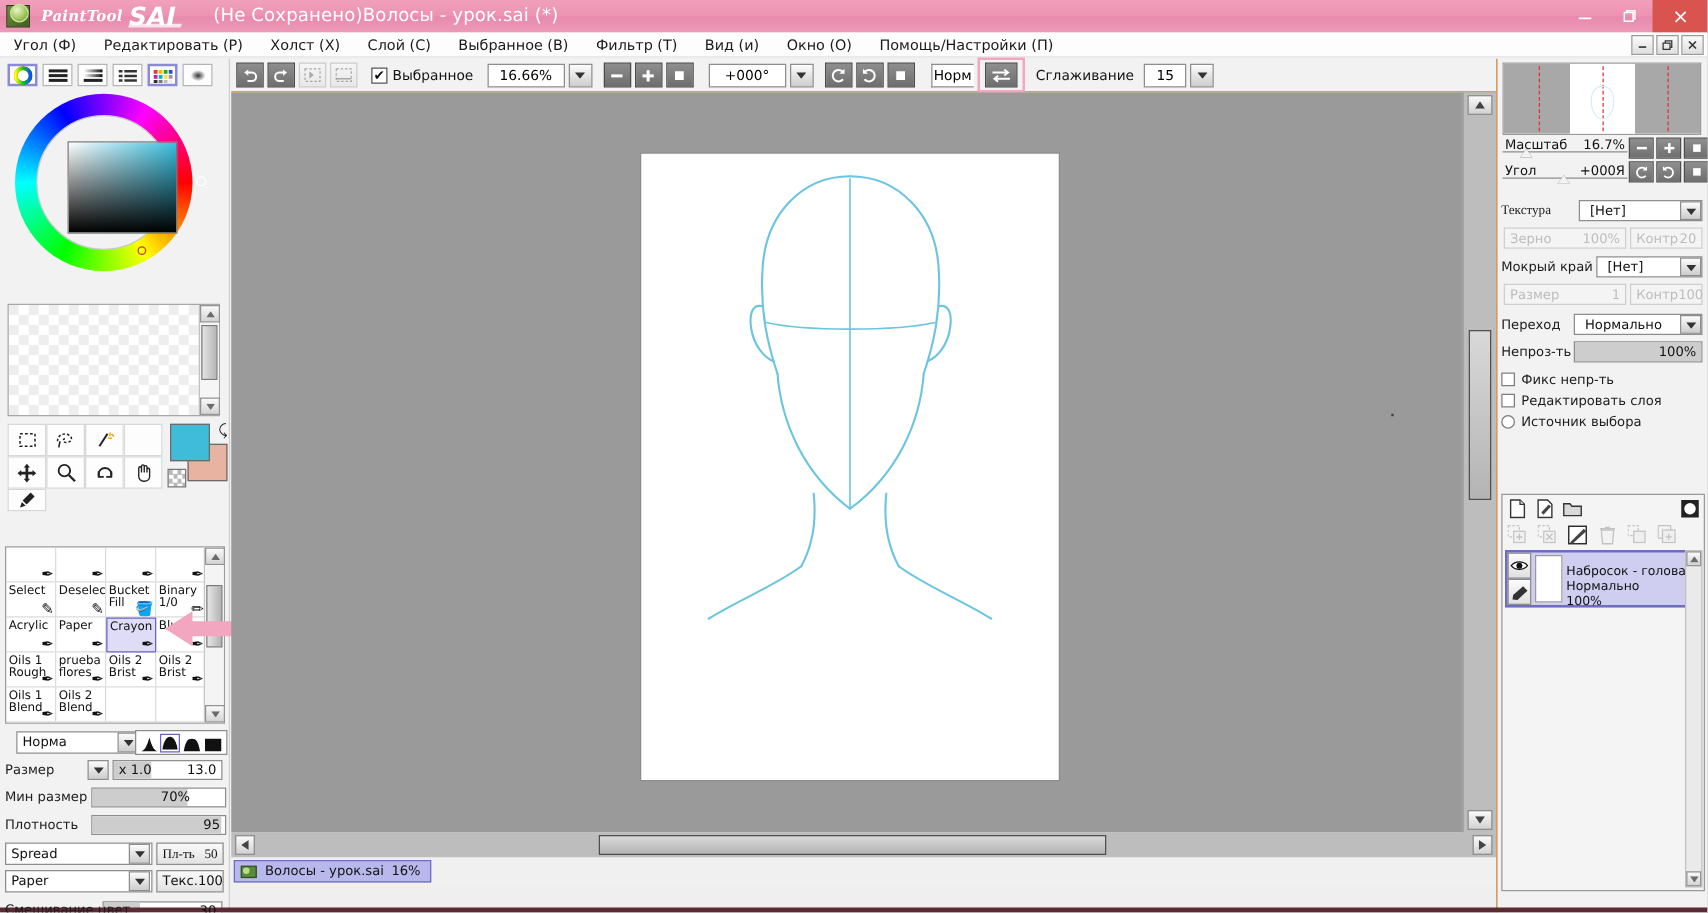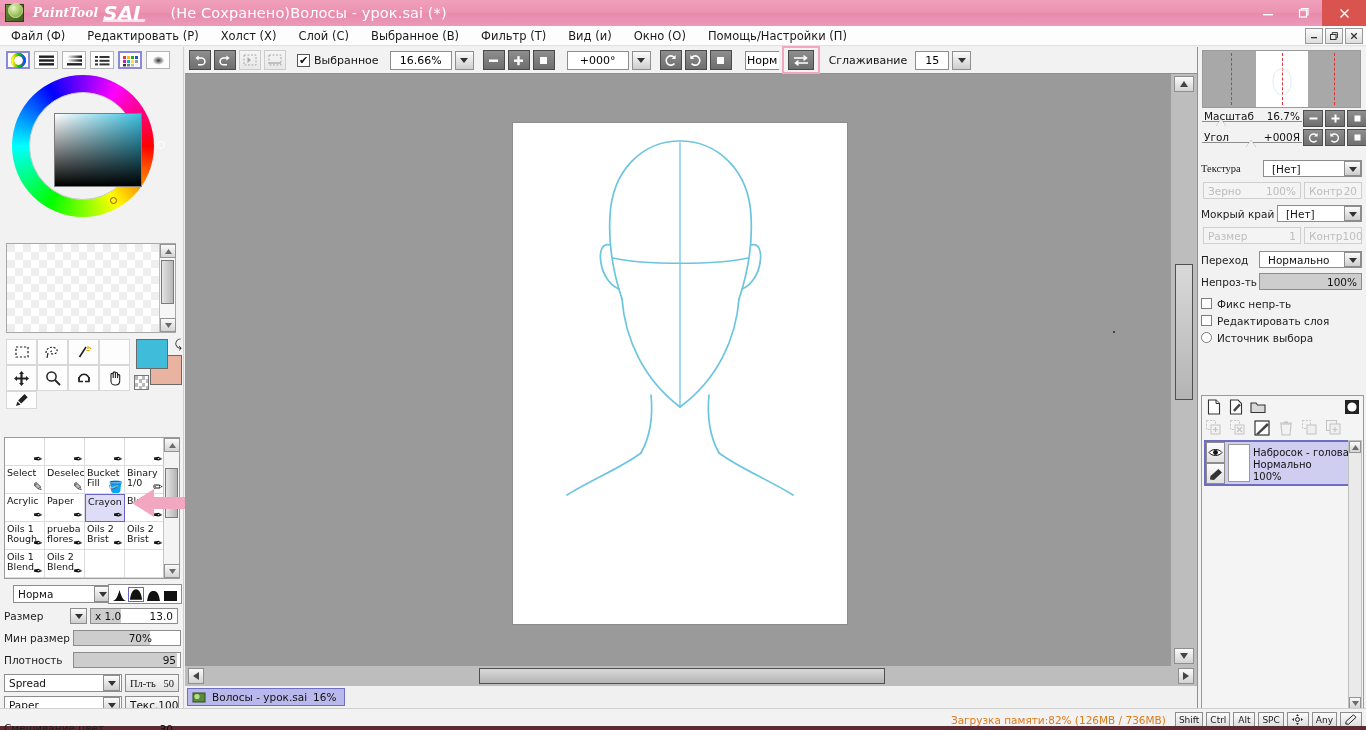--- a/index.html
+++ b/index.html
@@ -315,21 +315,21 @@
   .layer-item {
     margin: 2px; height: 46px; border: 2px solid #6f6dc0; background: #cfcdf0;
     display: flex; align-items: stretch;
   }
   .li-btns { width: 19px; display: flex; flex-direction: column; }
   .li-btn {
     flex: 1; border: 1px solid #8d8d8d; background: linear-gradient(180deg,#fcfcfc,#e0e0e0);
     display: flex; align-items: center; justify-content: center; font-size: 10px;
   }
   .li-thumb { width: 22px; margin: 2px 3px; background: #ffffff; border: 1px solid #9a9a9a; }
-  .li-text { flex: 1; font-size: 10px; color: #111; line-height: 12px; padding-top: 5px; }
+  .li-text { flex: 1; font-size: 10px; color: #111; line-height: 12px; padding-top: 10px; }
   .lp-scroll {
     position: absolute; right: 1px; top: 44px; width: 14px; height: 270px; background: #eaeaea;
     border: 1px solid #c0c0c0;
   }
 
   .statusbar {
     position: absolute; left: 0; top: 708px; width: 1366px; height: 22px;
     background: #f2f2f2; border-top: 1px solid #d0d0d0;
     display: flex; align-items: center; justify-content: flex-end; gap: 3px; padding-right: 4px;
   }
@@ -370,21 +370,21 @@
       </div>
       <div class="wbtn close">
         <svg width="13" height="13" viewBox="0 0 13 13">
             <path d="M2.5 2.5 L10.5 10.5 M10.5 2.5 L2.5 10.5" stroke="#fff" stroke-width="1.4"></path>
           </svg>
       </div>
     </div>
   </div>
 
   <div class="menubar">
-    <span class="menu-item">Файл (Ф)</span>
+    <span class="menu-item">Угол (Ф)</span>
     <span class="menu-item">Редактировать (Р)</span>
     <span class="menu-item">Холст (X)</span>
     <span class="menu-item">Слой (C)</span>
     <span class="menu-item">Выбранное (B)</span>
     <span class="menu-item">Фильтр (Т)</span>
     <span class="menu-item">Вид (и)</span>
     <span class="menu-item">Окно (О)</span>
     <span class="menu-item">Помощь/Настройки (П)</span>
     <div class="mdi-btns">
       <div class="mdi-btn">
@@ -1176,34 +1176,15 @@
         </div>
         <div class="sp-arrow" style="position:absolute;bottom:0;left:0;width:12px;height:12px;">
           <svg width="7" height="5" viewBox="0 0 7 5">
               <path d="M3.5 5 L0 0 L7 0 Z" fill="#6b6b6b"></path>
             </svg>
         </div>
       </div>
     </div>
   </div>
 
-  <div class="statusbar">
-    <span class="mem">Загрузка памяти:82% (126MB / 736MB)</span>
-    <span class="modkey">Shift</span>
-    <span class="modkey">Ctrl</span>
-    <span class="modkey">Alt</span>
-    <span class="modkey">SPC</span>
-    <span class="modkey">
-      <svg width="11" height="11" viewBox="0 0 11 11">
-          <circle cx="5.5" cy="5.5" r="2" fill="none" stroke="#222" stroke-width="1"></circle>
-          <path d="M5.5 0 l1.4 2 h-2.8 Z M5.5 11 l-1.4 -2 h2.8 Z M0 5.5 l2 -1.4 v2.8 Z M11 5.5 l-2 1.4 v-2.8 Z" fill="#222"></path>
-        </svg>
-    </span>
-    <span class="modkey">Any</span>
-    <span class="modkey">
-      <svg width="12" height="11" viewBox="0 0 12 11">
-          <path d="M8.5 0.8 L11 3.3 L3.5 10.3 L0.8 10 L1.1 7.3 Z" fill="none" stroke="#222" stroke-width="1"></path>
-        </svg>
-    </span>
-  </div>
 
   <div class="bottom-strip"></div>
 </div>
 
 </body></html>

